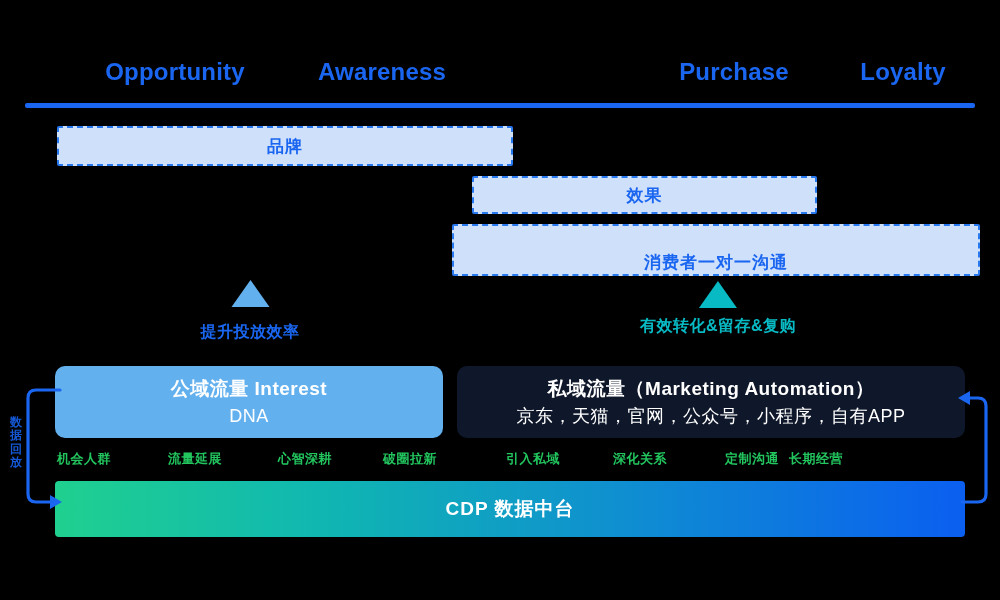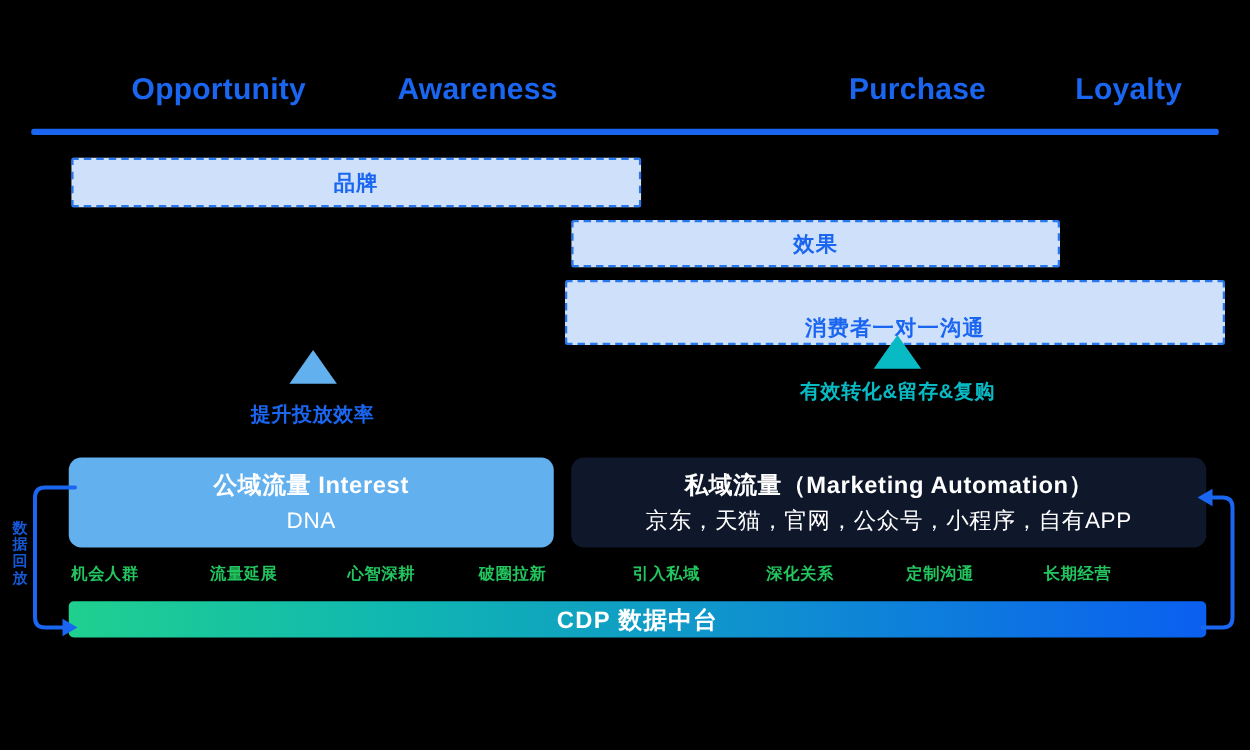--- a/index.html
+++ b/index.html
@@ -63,21 +63,21 @@
     align-items: center;
     justify-content: center;
   }
   .dashed-bar .dashed-bar-text {
     color: #1a66f0;
     font-size: 17px;
     font-weight: bold;
     letter-spacing: 1px;
   }
   #bar-brand    { left: 57px;  top: 126px; width: 456px; height: 40px; }
-  #bar-effect   { left: 457px; top: 176px; width: 391px; height: 38px; }
+  #bar-effect   { left: 472px; top: 176px; width: 345px; height: 38px; }
   #bar-oneonone { left: 452px; top: 224px; width: 528px; height: 52px; align-items: flex-end; }
 
   
   .marker {
     position: absolute;
     transform: translateX(-50%);
     text-align: center;
     white-space: nowrap;
   }
   .marker-triangle {
@@ -86,21 +86,21 @@
     margin: 0 auto 8px auto;
     border-left: 19px solid transparent;
     border-right: 19px solid transparent;
   }
   .marker-caption {
     font-size: 16px;
     font-weight: bold;
     letter-spacing: 0.5px;
   }
   #marker-left  { left: 250px; top: 280px; }
-  #marker-right { left: 718px; top: 268px; }
+  #marker-right { left: 718px; top: 281px; }
   #marker-left .marker-triangle  { border-bottom: 27px solid #63b0ee; }
   #marker-right .marker-triangle { border-bottom: 27px solid #08bac4; }
   #marker-left .marker-caption   { color: #1a66f0; margin-top: 15px; }
   #marker-right .marker-caption  { color: #08bac4; }
 
   
   .panel {
     position: absolute;
     box-sizing: border-box;
     border-radius: 10px;
@@ -138,21 +138,21 @@
     transform: translateX(-50%);
     letter-spacing: 0.5px;
   }
 
   
   #cdp-bar {
     position: absolute;
     left: 55px;
     top: 481px;
     width: 910px;
-    height: 29px;
+    height: 56px;
     border-radius: 4px;
     background: linear-gradient(90deg, #1fd08f 0%, #10b8b0 28%, #0f8fd0 62%, #0b5ff0 100%);
     display: flex;
     align-items: center;
     justify-content: center;
   }
   #cdp-bar .cdp-text {
     color: #ffffff;
     font-size: 19px;
     font-weight: bold;
@@ -221,21 +221,21 @@
     <div class="panel-sub">京东，天猫，官网，公众号，小程序，自有APP</div>
   </div>
 
   <div class="tick-label" style="left:84px">机会人群</div>
   <div class="tick-label" style="left:195px">流量延展</div>
   <div class="tick-label" style="left:305px">心智深耕</div>
   <div class="tick-label" style="left:410px">破圈拉新</div>
   <div class="tick-label" style="left:533px">引入私域</div>
   <div class="tick-label" style="left:640px">深化关系</div>
   <div class="tick-label" style="left:752px">定制沟通</div>
-  <div class="tick-label" style="left:862px">长期经营</div>
+  <div class="tick-label" style="left:816px">长期经营</div>
 
   <div id="cdp-bar">
     <span class="cdp-text">CDP 数据中台</span>
   </div>
 
   <svg class="loop-svg" id="loop-left" viewBox="0 0 46 132">
     <path d="M 44 4 L 20 4 Q 12 4 12 12 L 12 108 Q 12 116 20 116 L 34 116" fill="none" stroke="#1a66f0" stroke-width="3.2" stroke-linecap="round"></path>
     <polygon points="34,109 46,116 34,123" fill="#1a66f0"></polygon>
   </svg>
   <div class="loop-caption">数据回放</div>

